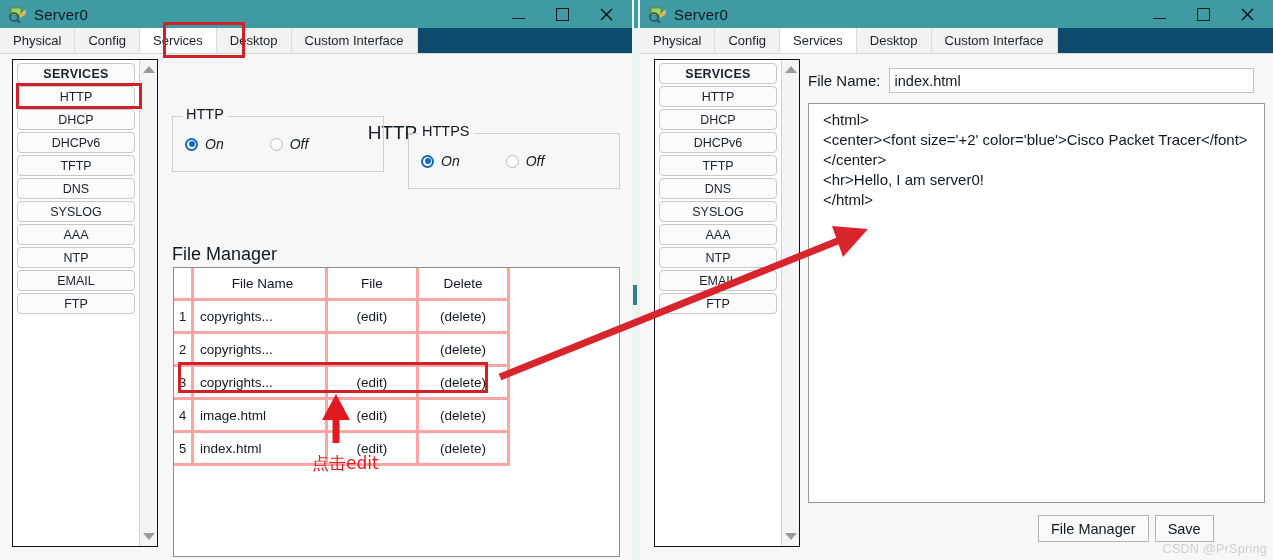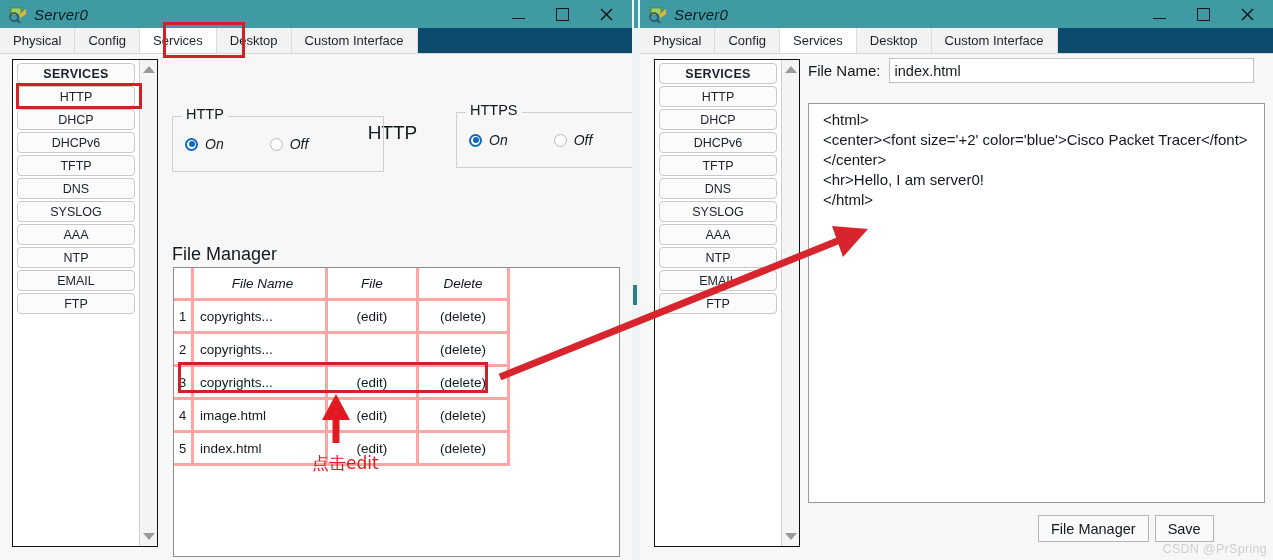--- a/index.html
+++ b/index.html
@@ -23,21 +23,20 @@
   #window-left  { left: 0px;   width: 632px; height: 560px; }
   #window-right { left: 640px; width: 633px; height: 560px; }
 
   
   .titlebar {
     height: 28px;
     background: #3f9aa4;
     display: flex;
     align-items: center;
     position: relative;
-    font-style: italic;
   }
   .title-icon {
     width: 20px; height: 18px;
     margin-left: 8px; margin-right: 6px;
     position: relative;
     flex: none;
   }
   .title-text {
     font-size: 15px;
     color: #10191f;
@@ -248,37 +247,37 @@
     width: 17px;
     border-left: none;
     border-top: none;
     text-align: center;
     font-size: 13px;
   }
   table.fm th.idx { width: 17px; border-left: none; border-top: none; }
   table.fm .c-name { width: 125px; text-align: left; padding-left: 6px; }
   table.fm .c-edit { width: 88px; }
   table.fm .c-del  { width: 88px; }
-  table.fm tr.head th { border-top: none; font-style: italic; }
+  table.fm tr.head th { border-top: none; }
 
   .btn {
     border: 1px solid #b4b4b4;
     background: #fafafa;
     font-size: 14.5px;
     color: #10191f;
     display: inline-flex;
     align-items: center;
     justify-content: center;
     box-sizing: border-box;
   }
 
   
   .filename-row {
     position: absolute;
-    left: 808px; top: 58px;
+    left: 808px; top: 68px;
     display: flex;
     align-items: center;
   }
   .filename-label {
     font-size: 15px;
     color: #10191f;
     margin-right: 8px;
     white-space: nowrap;
   }
   .filename-input {
@@ -432,21 +431,21 @@
           <span class="dot"></span>
           <span>On</span>
         </label>
         <label class="radio">
           <span class="dot"></span>
           <span>Off</span>
         </label>
       </div>
     </div>
 
-    <div class="fieldset" style="left:408px; top:58px; width:212px; height:56px;margin-left:48px;">
+    <div class="fieldset" style="left:408px; top:79px; width:212px; height:56px;">
       <span class="legend">HTTPS</span>
       <div class="radio-row">
         <label class="radio on">
           <span class="dot"></span>
           <span>On</span>
         </label>
         <label class="radio">
           <span class="dot"></span>
           <span>Off</span>
         </label>

